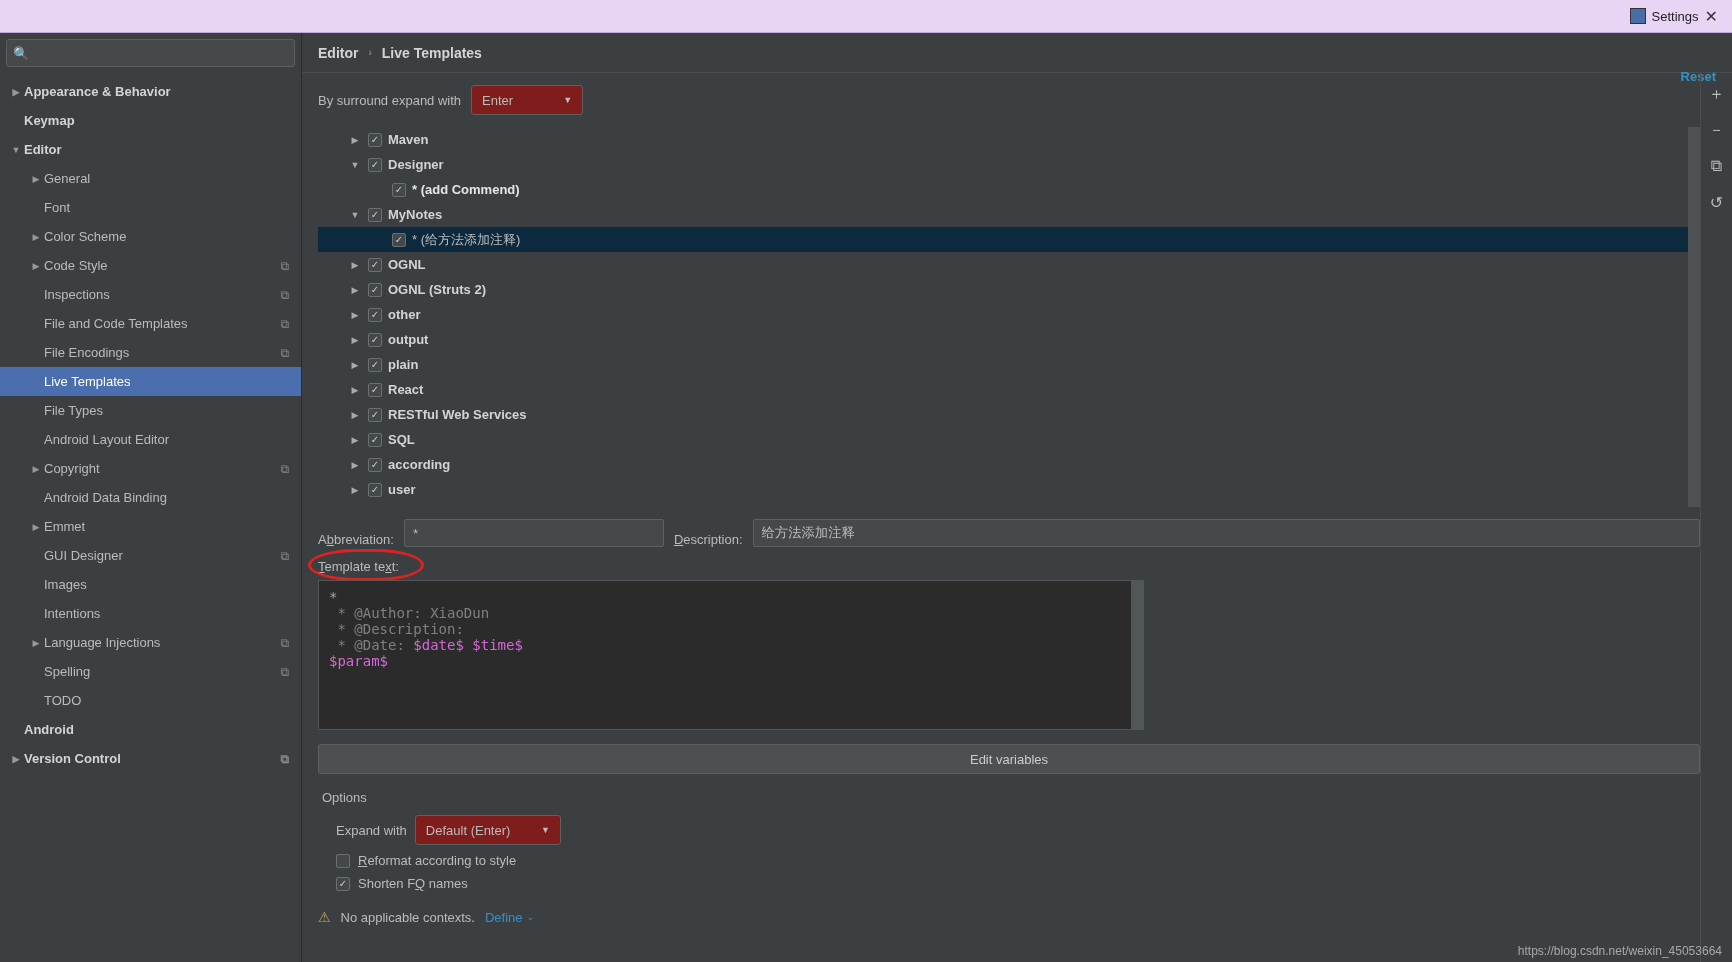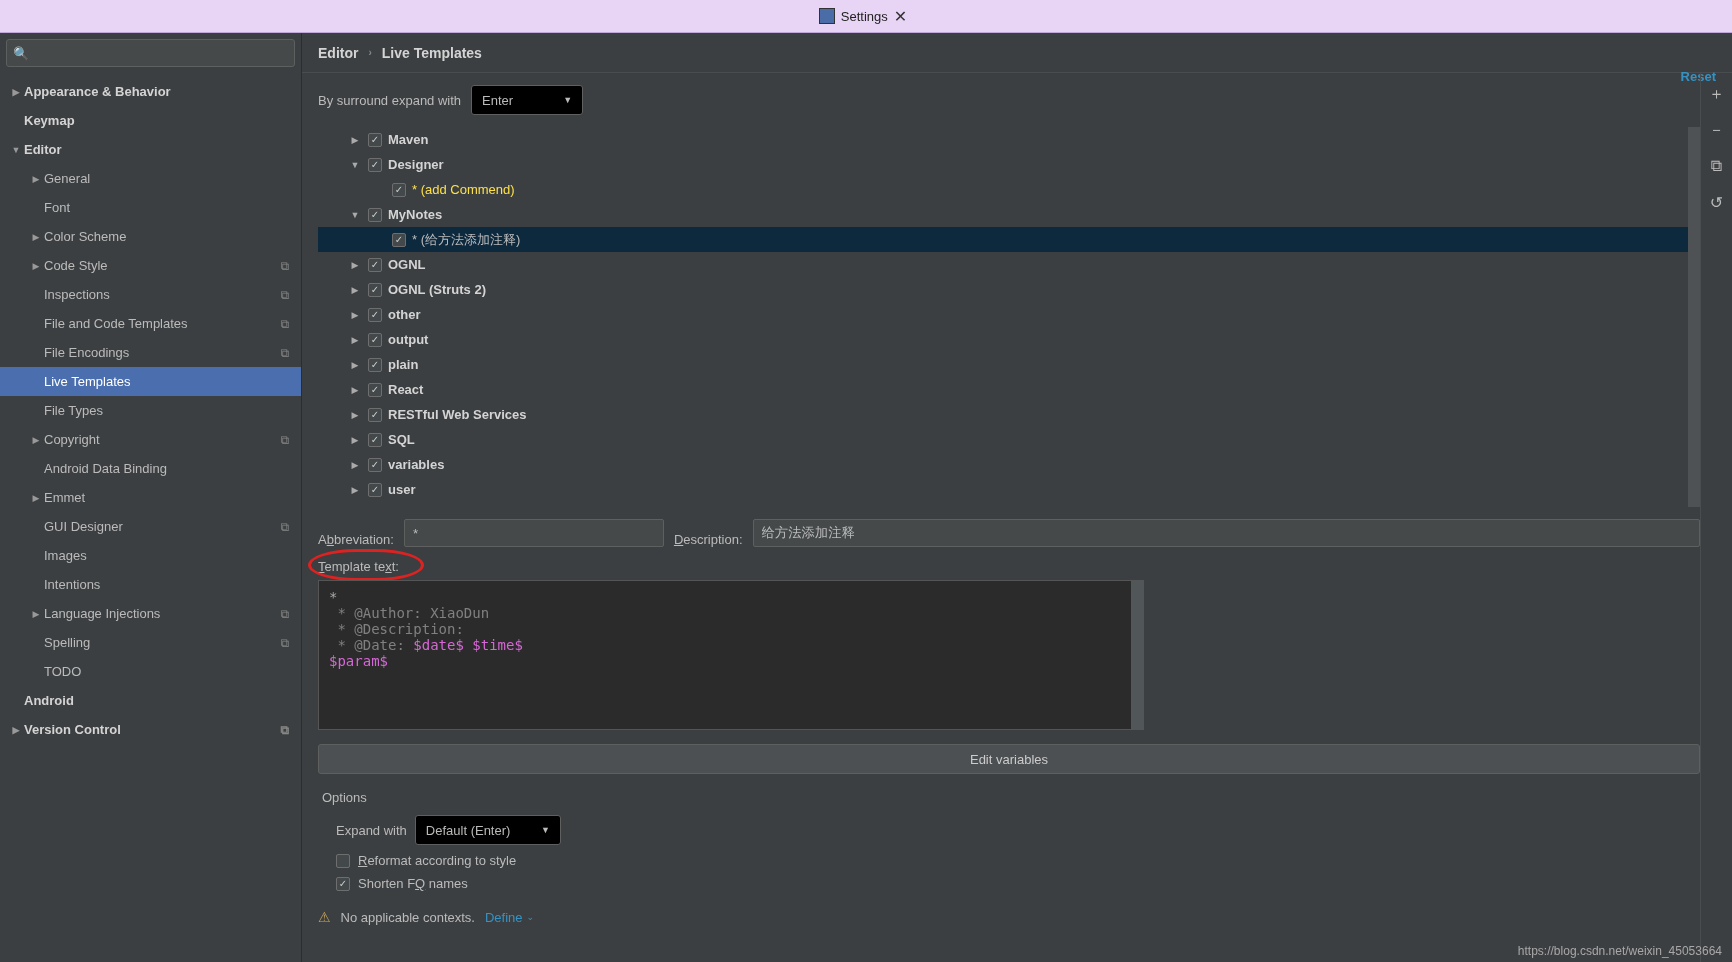--- a/index.html
+++ b/index.html
@@ -1,17 +1,17 @@
 <!DOCTYPE html>
 <html><head>
 <meta charset="utf-8">
 <style>
   * { box-sizing: border-box; margin: 0; padding: 0; }
   body { font-family: "Segoe UI", Arial, sans-serif; font-size: 13px; background: #3c3f41; color: #bbbbbb; overflow: hidden; width: 1732px; height: 962px; }
-  .titlebar { background: #e8d4f5; height: 28px; display: flex; align-items: center; padding: 16px 8px; color: #222; justify-content: center; border-bottom: 1px solid #c0a8d8; }
+  .titlebar { background: #e8d4f5; height: 28px; display: flex; align-items: center; padding: 16px 8px; color: #222; justify-content: flex-end; border-bottom: 1px solid #c0a8d8; }
   .titlebar-left { display: flex; align-items: center; gap: 6px; }
   .titlebar .ic { width: 16px; height: 16px; background: #4a6da7; border: 1px solid #333; }
   .close-icon { font-size: 16px; cursor: pointer; color: #333; padding: 2px 6px; }
   .body-wrap { display: flex; height: calc(100% - 28px); }
   .sidebar { width: 302px; background: #3c3f41; border-right: 1px solid #2b2d2e; display: flex; flex-direction: column; }
   .search-row { padding: 6px; }
   .search-box { width: 100%; height: 28px; background: #45494a; border: 1px solid #5e6060; border-radius: 3px; display: flex; align-items: center; padding: 0 6px; color: #888; }
   .tree { flex: 1; overflow: auto; padding: 4px 0 20px 0; }
   .tree-item { display: flex; align-items: center; height: 29px; padding: 0 8px; cursor: pointer; color: #bbbbbb; position: relative; }
   .tree-item.selected { background: #4b6eaf; color: #fff; }
@@ -19,29 +19,29 @@
   .tree-item .arrow { width: 16px; display: inline-flex; justify-content: center; font-size: 9px; color: #999; }
   .copy-ic { position: absolute; right: 12px; color: #888; font-size: 12px; }
   .main { flex: 1; background: #3c3f41; display: flex; flex-direction: column; }
   .main-header { height: 40px; display: flex; align-items: center; padding: 0 16px; border-bottom: 1px solid #4a4d4f; justify-content: space-between; }
   .crumbs { color: #d4d4d4; font-weight: 700; font-size: 14px; display: flex; gap: 10px; align-items: center; }
   .crumbs .sep { color: #888; font-size: 10px; }
   .reset-link { color: #3592c4; font-weight: 600; cursor: pointer; margin-top: 48px; }
   .main-body { flex: 1; display: flex; }
   .content { flex: 1; padding: 12px 0 12px 16px; display: flex; flex-direction: column; min-width: 0; }
   .expand-row { display: flex; align-items: center; gap: 10px; margin-bottom: 12px; color: #bbb; }
-  .dropdown { background: #000000; border: 1px solid #5e6060; height: 28px; min-width: 112px; display: inline-flex; align-items: center; justify-content: space-between; padding: 14px 10px; border-radius: 3px; color: #bbb; }
+  .dropdown { background: #7f1d1d; border: 1px solid #5e6060; height: 28px; min-width: 112px; display: inline-flex; align-items: center; justify-content: space-between; padding: 14px 10px; border-radius: 3px; color: #bbb; }
   .templates-area { flex: 0 0 auto; min-height: 0; display: flex; position: relative;}
   .templates-tree { flex: 1; background: #3c3f41; overflow: auto; height: 380px;}
   .tpl-row { display: flex; align-items: center; height: 25px; padding: 0 6px; cursor: pointer; gap: 6px; }
   .tpl-row.selected { background: #0d293e; }
   .tpl-row .arrow { width: 14px; display: inline-flex; justify-content: center; font-size: 9px; color: #aaa; }
   .tpl-row .chk { width: 14px; height: 14px; border: 1px solid #6e6e6e; border-radius: 2px; display: inline-flex; align-items: center; justify-content: center; font-size: 10px; color: #ccc; background: #43494a; flex: 0 0 14px; }
   .tpl-row .tlabel { font-weight: 700; color: #d4d4d4; }
-  .tpl-row .tsub { color: #fde047; font-weight: 400; }
+  .tpl-row .tsub { color: #e5e5e5; font-weight: 700; }
   .tpl-row .tsubsel { color: #bbb; font-weight: 400; }
   .tpl-row.indent1 { padding-left: 30px; }
   .tpl-row.indent2 { padding-left: 54px; }
   .vscroll { width: 12px; background: #4f5254; align-self: stretch; }
   .sidebar-buttons { width: 32px; border-left: 1px solid #4a4d4f; display: flex; flex-direction: column; align-items: center; gap: 14px; padding-top: 10px; }
   .sbtn { width: 22px; height: 22px; display: flex; align-items: center; justify-content: center; color: #bbb; font-size: 16px; cursor: pointer;}
   .lower { padding-top: 12px; }
   .form-row { display: flex; align-items: flex-end; gap: 10px; margin-bottom: 12px; }
   .lbl { color: #bbb; }
   .lbl .ul { text-decoration: underline; }
@@ -133,20 +133,24 @@
         </div>
         <div class="tree-item selected">
           <span class="arrow" style="margin-left: 20px;"></span>
           <span>Live Templates</span>
         </div>
         <div class="tree-item">
           <span class="arrow" style="margin-left: 20px;"></span>
           <span>File Types</span>
         </div>
         <div class="tree-item">
+          <span class="arrow" style="margin-left: 20px;"></span>
+          <span>Android Layout Editor</span>
+        </div>
+        <div class="tree-item">
           <span class="arrow" style="margin-left: 20px;">▶</span>
           <span>Copyright</span>
           <span class="copy-ic">⧉</span>
         </div>
         <div class="tree-item">
           <span class="arrow" style="margin-left: 20px;"></span>
           <span>Android Data Binding</span>
         </div>
         <div class="tree-item">
           <span class="arrow" style="margin-left: 20px;">▶</span>
@@ -274,21 +278,21 @@
                 <span class="tlabel">RESTful Web Services</span>
               </div>
               <div class="tpl-row indent1">
                 <span class="arrow">▶</span>
                 <span class="chk">✓</span>
                 <span class="tlabel">SQL</span>
               </div>
               <div class="tpl-row indent1">
                 <span class="arrow">▶</span>
                 <span class="chk">✓</span>
-                <span class="tlabel">variables</span>
+                <span class="tlabel">according</span>
               </div>
               <div class="tpl-row indent1">
                 <span class="arrow">▶</span>
                 <span class="chk">✓</span>
                 <span class="tlabel">user</span>
               </div>
             </div>
           <div class="vscroll"></div>
         </div>
 

